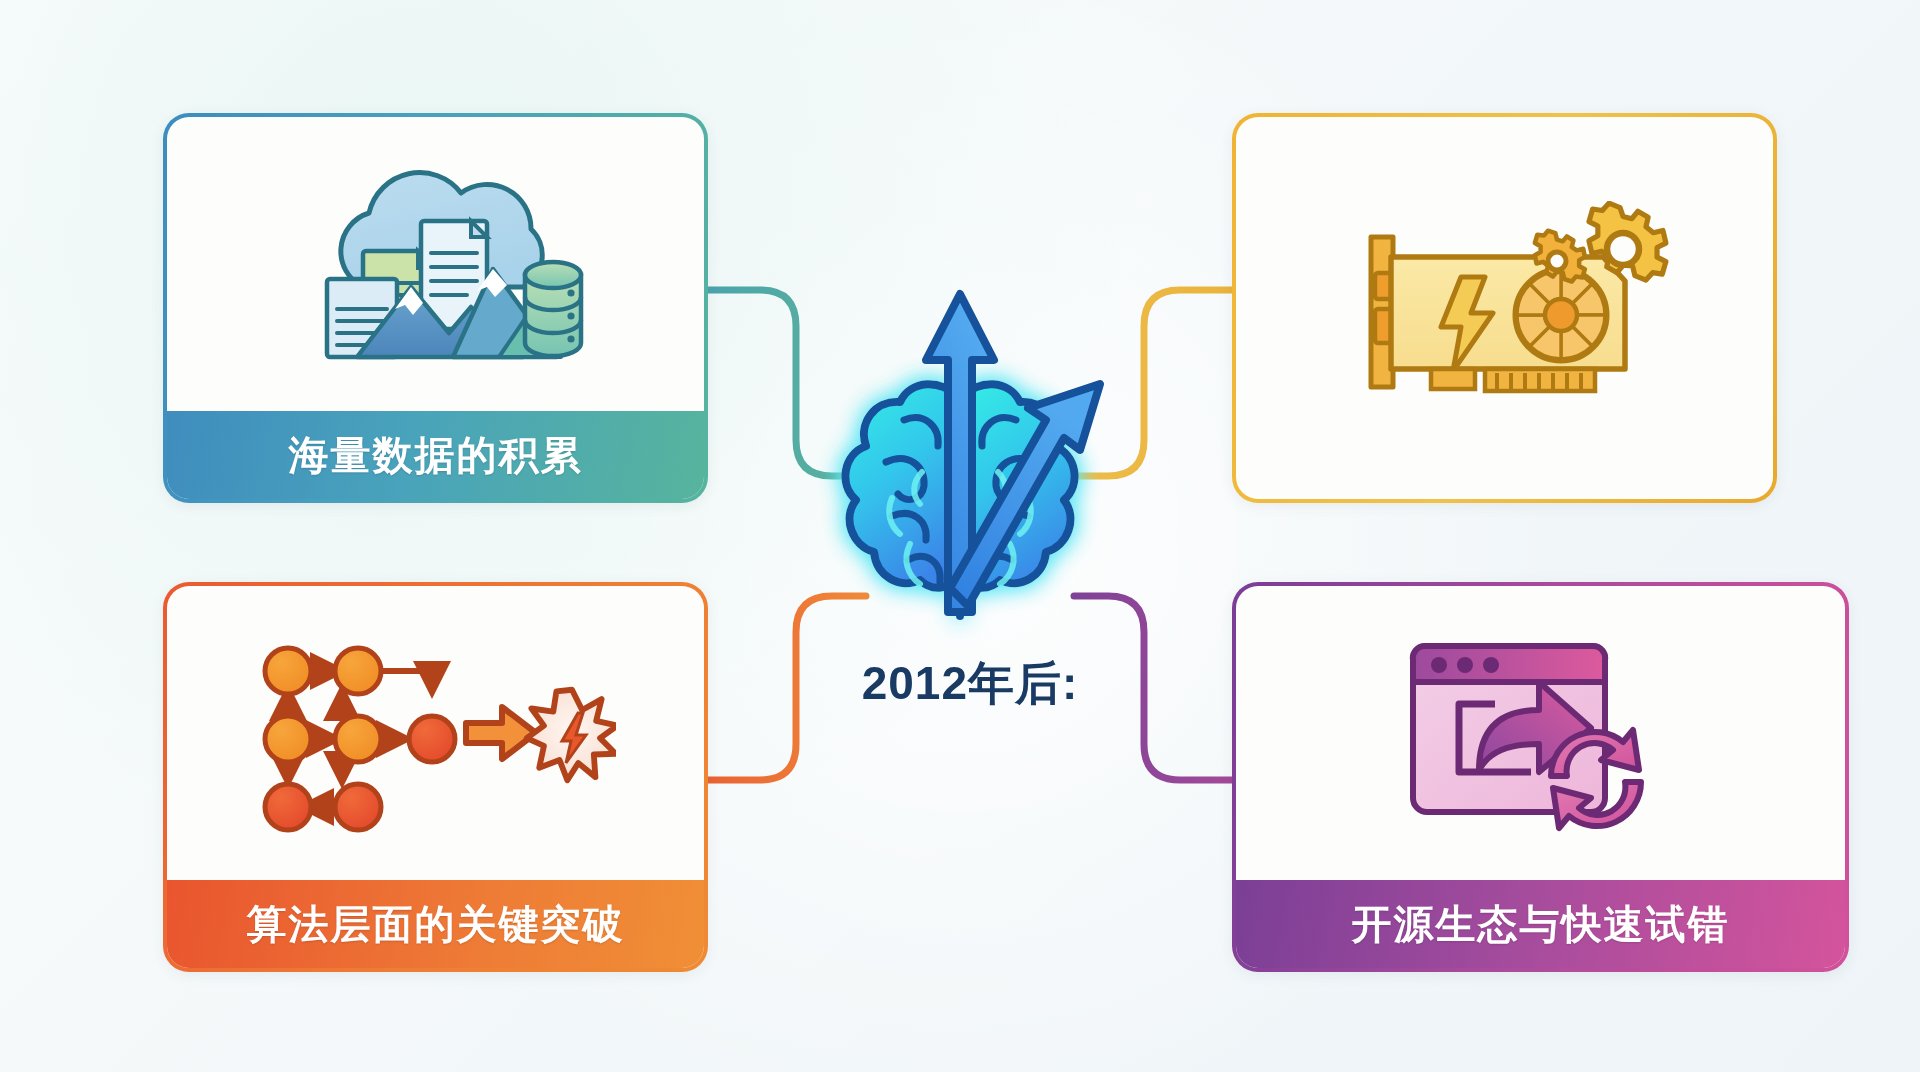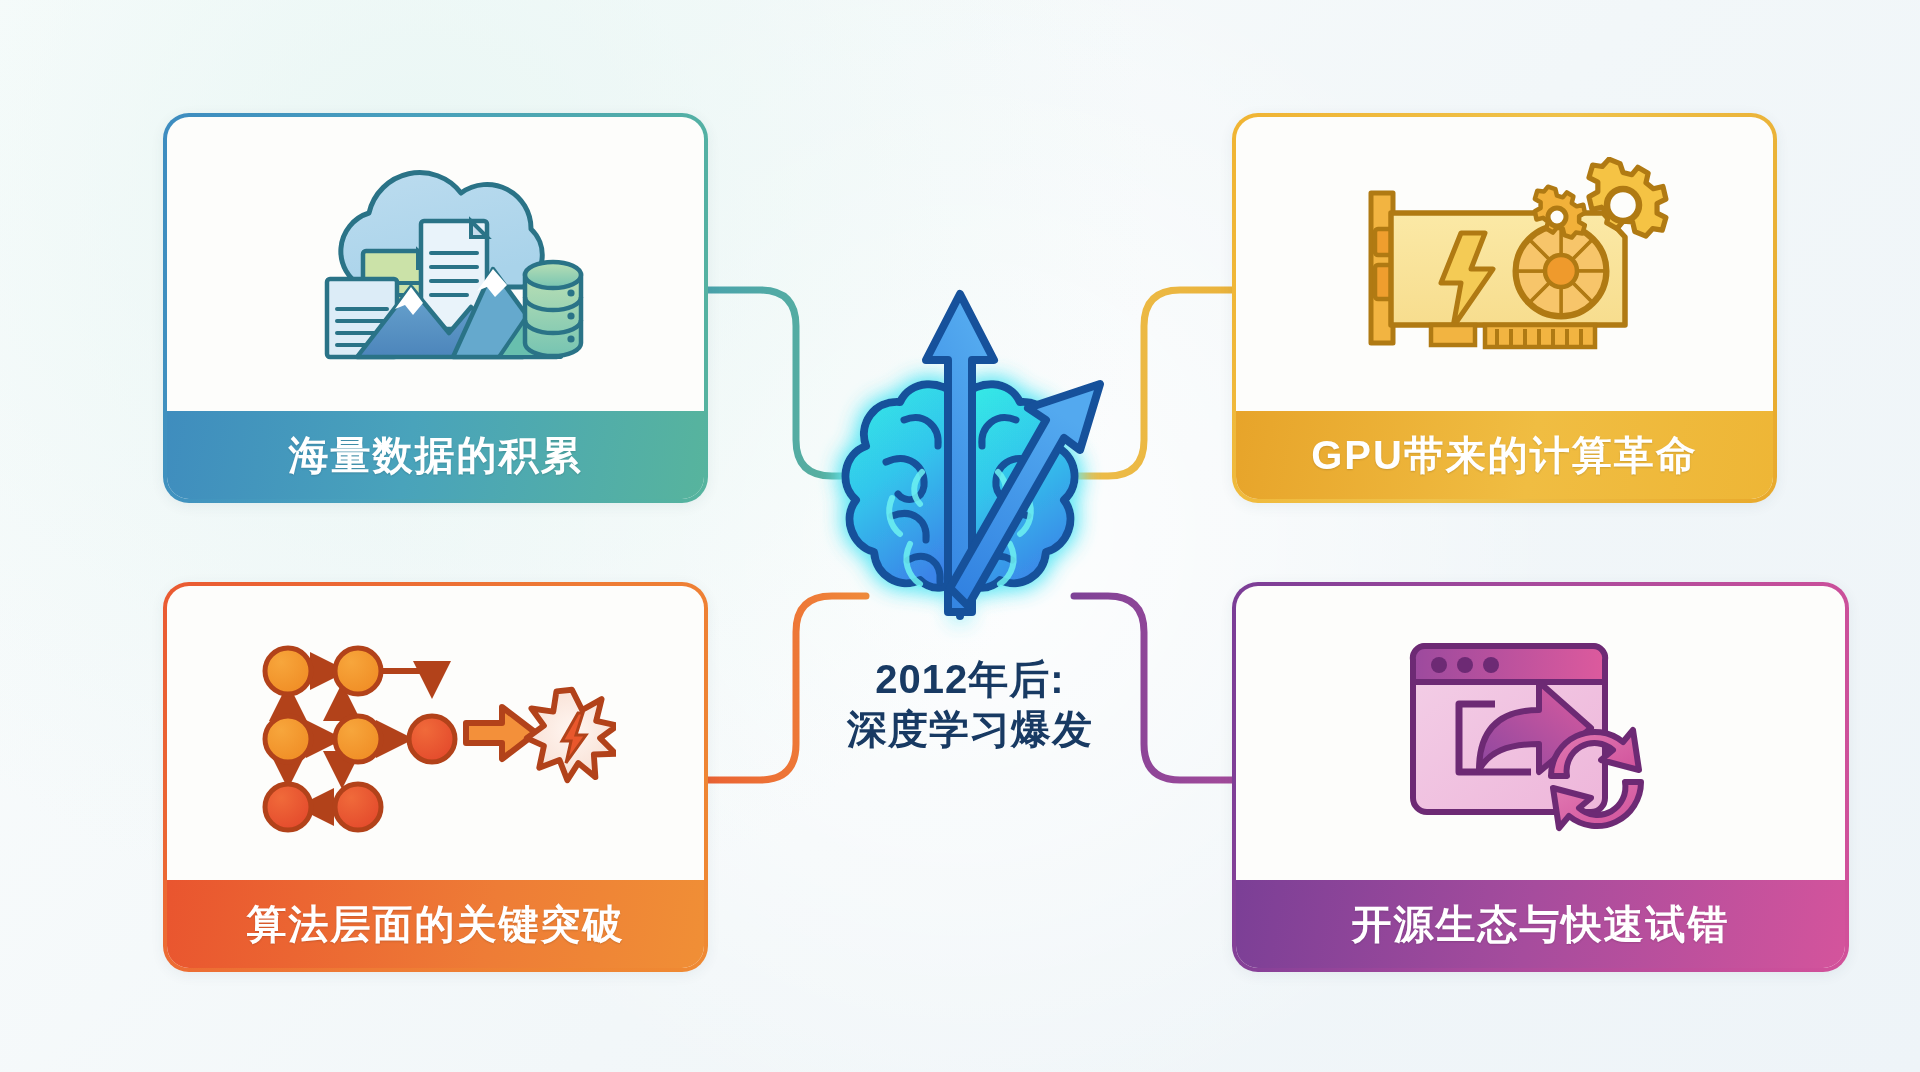--- a/index.html
+++ b/index.html
@@ -68,21 +68,21 @@
   #card-oss{left:1232px;top:582px;width:617px;height:390px;
     background:
       linear-gradient(#fdfdfb,#fdfdfb) padding-box,
       linear-gradient(100deg,#7a3d96 0%,#a84a9c 45%,#d2519a 100%) border-box;
     border:4px solid transparent;border-radius:26px;}
   #card-oss .card-label{background:linear-gradient(100deg,#7b3f96 0%,#a64c9d 48%,#d4549c 100%);}
 
   
   #center-node{position:absolute;z-index:4;left:800px;top:272px;width:340px;height:400px;}
   #center-caption{position:absolute;z-index:4;left:760px;top:655px;width:420px;
-    text-align:center;color:#183a63;font-weight:700;font-size:40px;line-height:1.24;
+    text-align:center;color:#183a63;font-weight:700;font-size:46px;line-height:1.24;
     letter-spacing:1px;}
   #center-caption div{white-space:nowrap;}
 </style>
 </head>
 <body>
 
 <div id="stage">
 
   <svg class="bg-net" viewBox="0 0 1920 1072" width="1920" height="1072">
     <g stroke="#d6dfe6" stroke-width="2.4" fill="none" opacity="0.95">
@@ -279,21 +279,20 @@
             <path d="M0 -26 L7 -24 L12 -30 L20 -25 L18 -17 L24 -13 L32 -15 L34 -5 L27 -1 L27 6 L34 10 L31 20 L23 19 L18 25 L9 22 L7 14 L0 13 L-5 19 L-13 14 L-11 6 L-17 1 L-25 3 L-27 -7 L-20 -11 L-20 -18 L-27 -22 L-24 -32 L-16 -31 L-11 -37 L-2 -34 Z" transform="translate(0,8) scale(0.82)" fill="#f2b13a" stroke="#b07a13" stroke-width="5.5" stroke-linejoin="round"></path>
             <circle cx="0" cy="8" r="9" fill="#fdfdfb" stroke="#b07a13" stroke-width="5"></circle>
           </g>
 
           <g transform="translate(288,48)">
             <path d="M0 -44 L12 -41 L20 -51 L34 -43 L31 -30 L41 -22 L54 -25 L58 -8 L46 -2 L46 11 L58 17 L53 34 L40 32 L31 42 L16 36 L13 23 L0 22 L-8 32 L-22 24 L-19 11 L-29 3 L-42 6 L-46 -11 L-34 -18 L-34 -31 L-46 -37 L-41 -54 L-28 -52 L-19 -62 L-4 -56 Z" transform="scale(0.74)" fill="#f5c344" stroke="#b07a13" stroke-width="7" stroke-linejoin="round"></path>
             <circle cx="0" cy="0" r="16" fill="#fdfdfb" stroke="#b07a13" stroke-width="6.5"></circle>
           </g>
         </svg>
       </div>
-      <div class="card-label">GPU带来的计算革命</div>
     </div>
   </div>
 
   <div class="card" id="card-algo">
     <div class="card-inner">
       <div class="card-art">
         <svg width="360" height="205" viewBox="0 0 360 205">
           <defs>
             <radialGradient id="nodeO" cx="0.35" cy="0.3" r="0.85">
               <stop offset="0" stop-color="#f7a63c"></stop>
@@ -461,16 +460,15 @@
       </g>
 
       <path d="M148 340 V88 h-22 L160 22 l34 66 h-22 V340 Z" fill="url(#arrowG)" stroke="#16519b" stroke-width="8" stroke-linejoin="round"></path>
 
       <path d="M150 316 L246 148 l-18 -12 L300 112 l-20 66 l-16 -12 L168 334 Z" fill="url(#arrowG)" stroke="#16519b" stroke-width="8" stroke-linejoin="round"></path>
     </svg>
   </div>
 
   <div id="center-caption">
     <div>2012年后:</div>
-    <div>深度学习爆发</div>
   </div>
 
 </div>
 
 </body></html>

